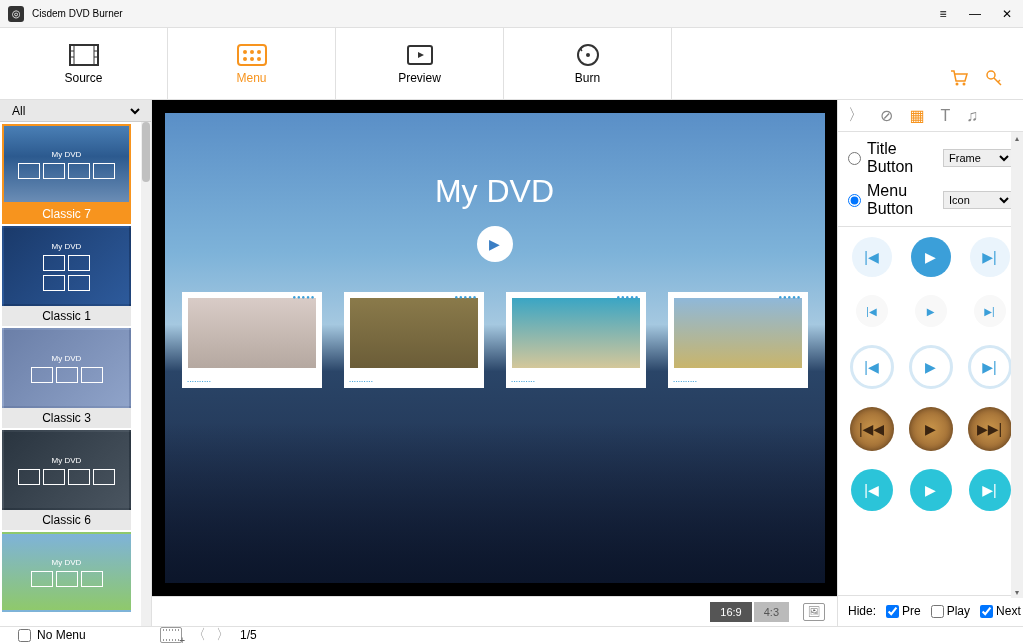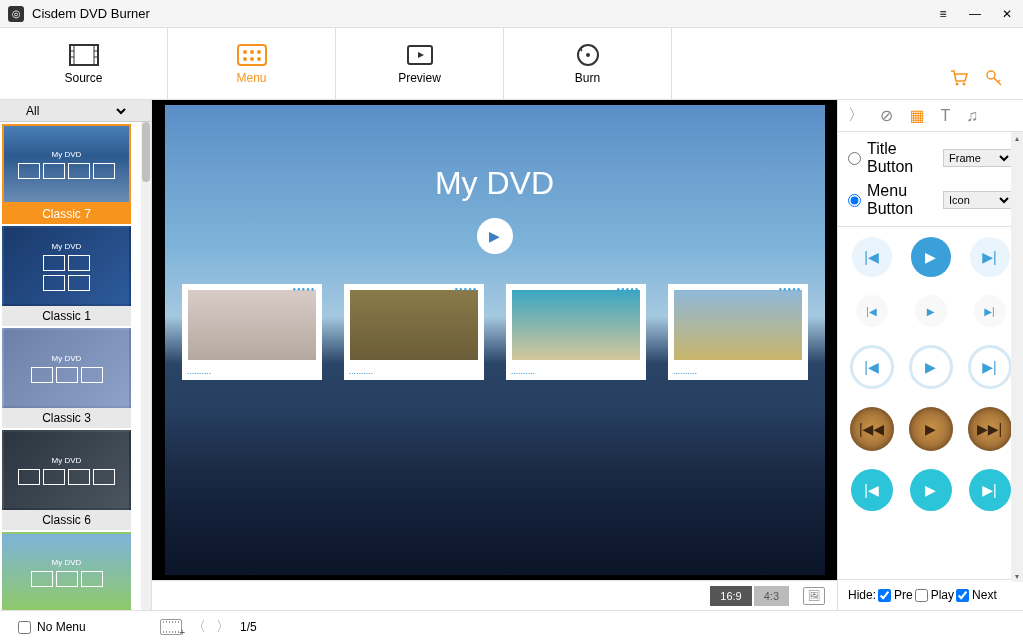--- a/index.html
+++ b/index.html
@@ -1,31 +1,31 @@
 <!DOCTYPE html>
 <html><head>
 <meta charset="utf-8">
 <style>
 *{margin:0;padding:0;box-sizing:border-box;font-family:Arial,sans-serif;font-size:12px}
 body{background:#fff;width:1023px;height:643px;overflow:hidden;display:flex;flex-direction:column}
 .titlebar{height:28px;background:#f5f5f5;display:flex;align-items:center;padding:0 8px;border-bottom:1px solid #e0e0e0}
 .titlebar-icon{width:16px;height:16px;background:#333;border-radius:3px;margin-right:8px;display:flex;align-items:center;justify-content:center;color:#fff;font-size:10px}
-.titlebar-title{flex:1;font-size:13px}
+.titlebar-title{flex:1;font-size:10px}
 .titlebar-controls{display:flex;gap:16px}
 .titlebar-controls span{width:16px;height:16px;display:flex;align-items:center;justify-content:center;cursor:pointer}
 .toolbar{height:72px;display:flex;border-bottom:1px solid #e0e0e0}
 .toolbar-item{width:168px;display:flex;flex-direction:column;align-items:center;justify-content:center;gap:4px;border-right:1px solid #e0e0e0;cursor:pointer}
 .toolbar-item.active{color:#f7941e}
 .toolbar-item .ticon{width:32px;height:24px}
 .toolbar-spacer{flex:1}
 .toolbar-right{display:flex;align-items:flex-end;gap:16px;padding:0 20px 12px 0}
 .toolbar-right span{color:#f7941e;font-size:18px;cursor:pointer}
 .main{flex:1;display:flex;overflow:hidden}
 .sidebar{width:152px;border-right:1px solid #e0e0e0;display:flex;flex-direction:column}
-.filter-row{height:22px;background:#e8e8e8;display:flex;align-items:center;padding:0 22px;border-bottom:1px solid #ccc}
+.filter-row{height:22px;background:#e8e8e8;display:flex;align-items:center;padding:0 8px;border-bottom:1px solid #ccc}
 .filter-row select{flex:1;border:none;background:transparent;font-size:12px}
 .template-list{flex:1;overflow-y:auto;padding:2px 10px 2px 2px}
 .template{margin-bottom:2px;cursor:pointer}
 .template-thumb{height:80px;background:linear-gradient(180deg,#4a7fb5 0%,#2c5a8f 40%,#6b8db5 100%);border:2px solid transparent;position:relative;display:flex;flex-direction:column;align-items:center;justify-content:center;gap:4px}
 .template.selected .template-thumb{border-color:#f7941e}
 .template-thumb .mt{font-size:8px;color:#fff}
 .template-thumb .boxes{display:flex;gap:3px}
 .template-thumb .bx{width:22px;height:16px;border:1px solid #fff}
 .template-label{text-align:center;padding:3px 0;font-size:12px;background:#e8e8e8}
 .template.selected .template-label{background:#f7941e;color:#fff}
@@ -62,25 +62,25 @@
 .rp-row select{flex:1;border:1px solid #ccc;font-size:11px;padding:1px}
 .rp-icons{flex:1;overflow-y:auto;padding:10px 4px;display:flex;flex-direction:column;gap:18px}
 .icon-row{display:flex;justify-content:space-around}
 .nav-btn{width:40px;height:40px;border-radius:50%;display:flex;align-items:center;justify-content:center;font-size:14px}
 .nav-btn.blue1{background:#eaf4fc;color:#3b9fd9}
 .nav-btn.blue1.center{background:#3b9fd9;color:#fff}
 .nav-btn.light{background:#f8f8f8;color:#3b9fd9;font-size:10px;width:32px;height:32px}
 .nav-btn.ring{background:#fff;border:3px solid #d5e8f5;color:#3b9fd9;width:44px;height:44px}
 .nav-btn.wood{background:radial-gradient(circle,#c9954a,#8b5a2b);color:#3a2410;width:44px;height:44px;box-shadow:inset 0 0 6px rgba(0,0,0,0.4)}
 .nav-btn.cyan{background:#2bc4d9;color:#fff;width:42px;height:42px}
-.rp-hide{padding:8px 10px;display:flex;align-items:center;gap:2px;border-top:1px solid #e0e0e0;font-size:11px}
+.rp-hide{padding:8px 10px;display:flex;align-items:center;gap:10px;border-top:1px solid #e0e0e0;font-size:11px}
 .rp-hide label{display:flex;align-items:center;gap:3px}
 .rp-scrollbar{width:12px;position:absolute;right:0;top:32px;bottom:28px;background:#f0f0f0}
 .rp-scrollbar .arr{height:12px;display:flex;align-items:center;justify-content:center;font-size:8px;color:#666}
-.bottombar{height:16px;border-top:1px solid #e0e0e0;display:flex;align-items:center;padding:16px 18px;gap:14px}
+.bottombar{height:16px;border-top:1px solid #e0e0e0;display:flex;align-items:center;padding:8px 18px;gap:14px}
 .bottombar .chk{display:flex;align-items:center;gap:6px}
 .bottombar .nav-group{margin-left:auto;margin-right:auto;position:absolute;left:160px;display:flex;align-items:center;gap:10px}
 .bottombar .nav-arrow{color:#999;font-size:14px;cursor:pointer}
 .film-icon{width:22px;height:16px;border:1px solid #999;border-radius:2px;position:relative;display:inline-block}
 .film-icon::before,.film-icon::after{content:"";position:absolute;left:2px;right:2px;height:2px;background:repeating-linear-gradient(90deg,#999 0 1px,transparent 1px 3px)}
 .film-icon::before{top:1px}.film-icon::after{bottom:1px}
 .plus{position:absolute;right:-4px;bottom:-4px;font-size:10px;color:#666}
 svg{display:block}
 .t2 .template-thumb{background:linear-gradient(135deg,#1a3a6b,#2d5a9b)}
 .t3 .template-thumb{background:linear-gradient(135deg,#6b7fa8,#8fa3c9)}

